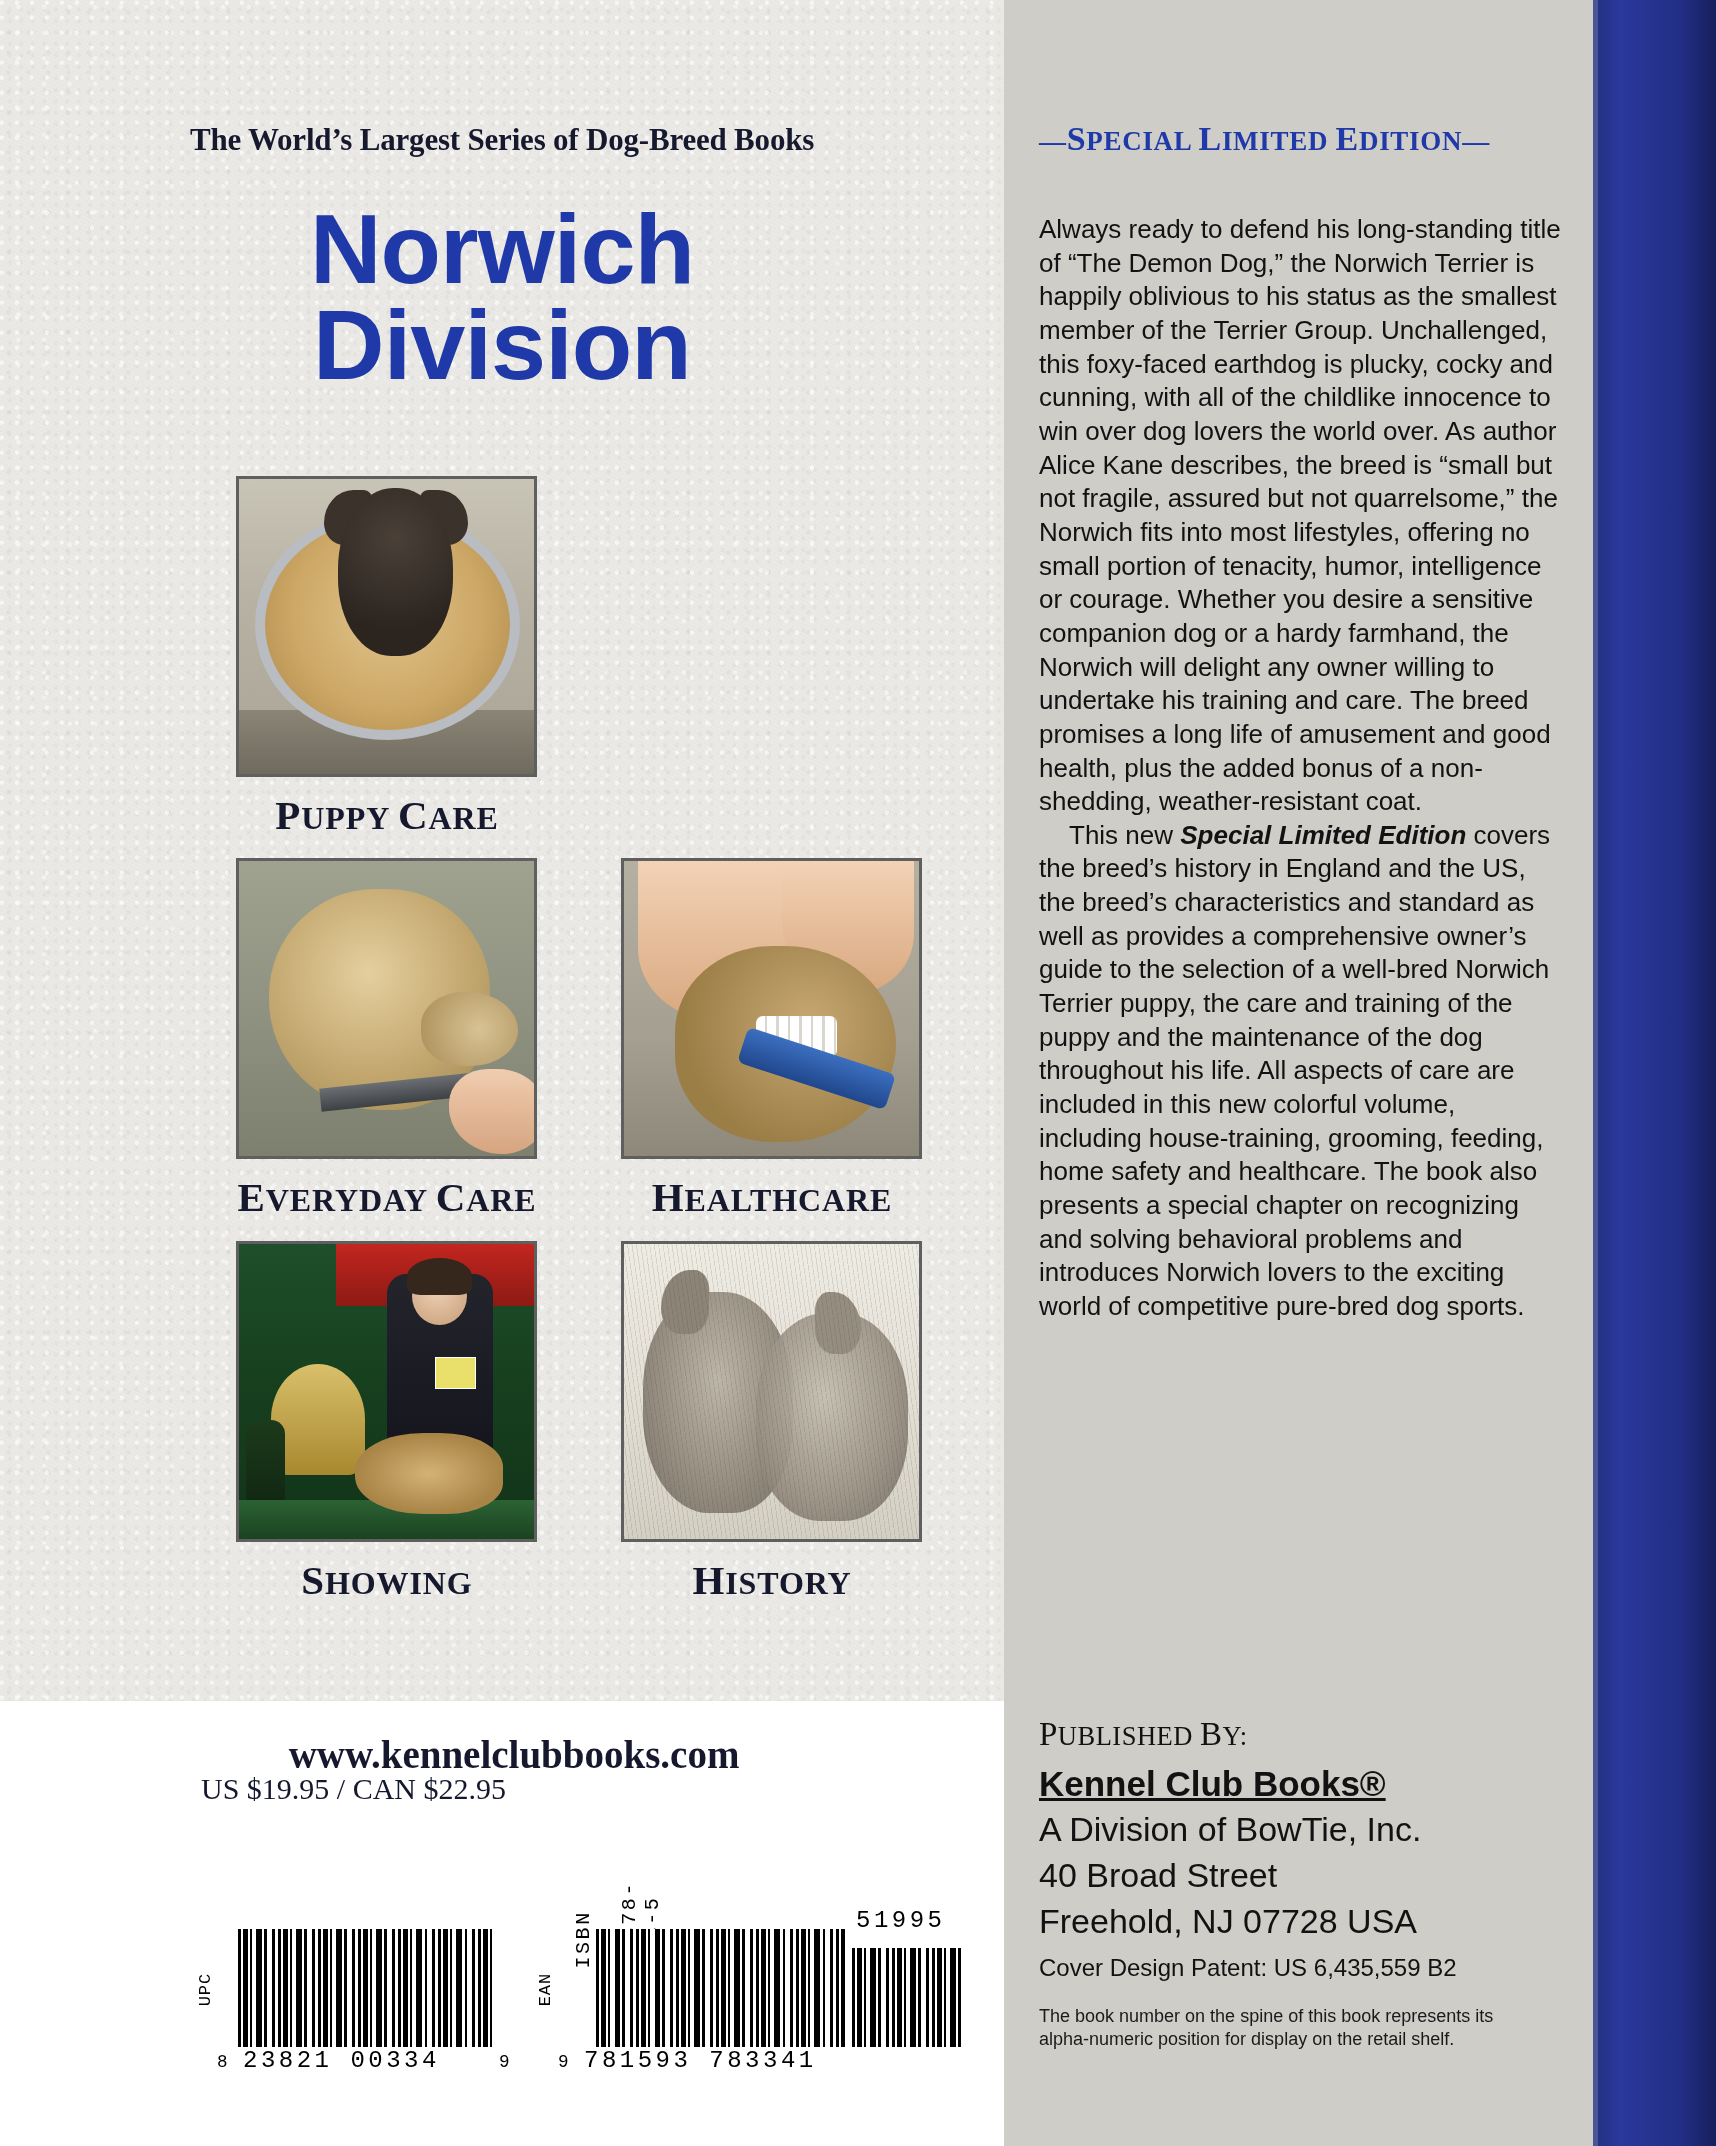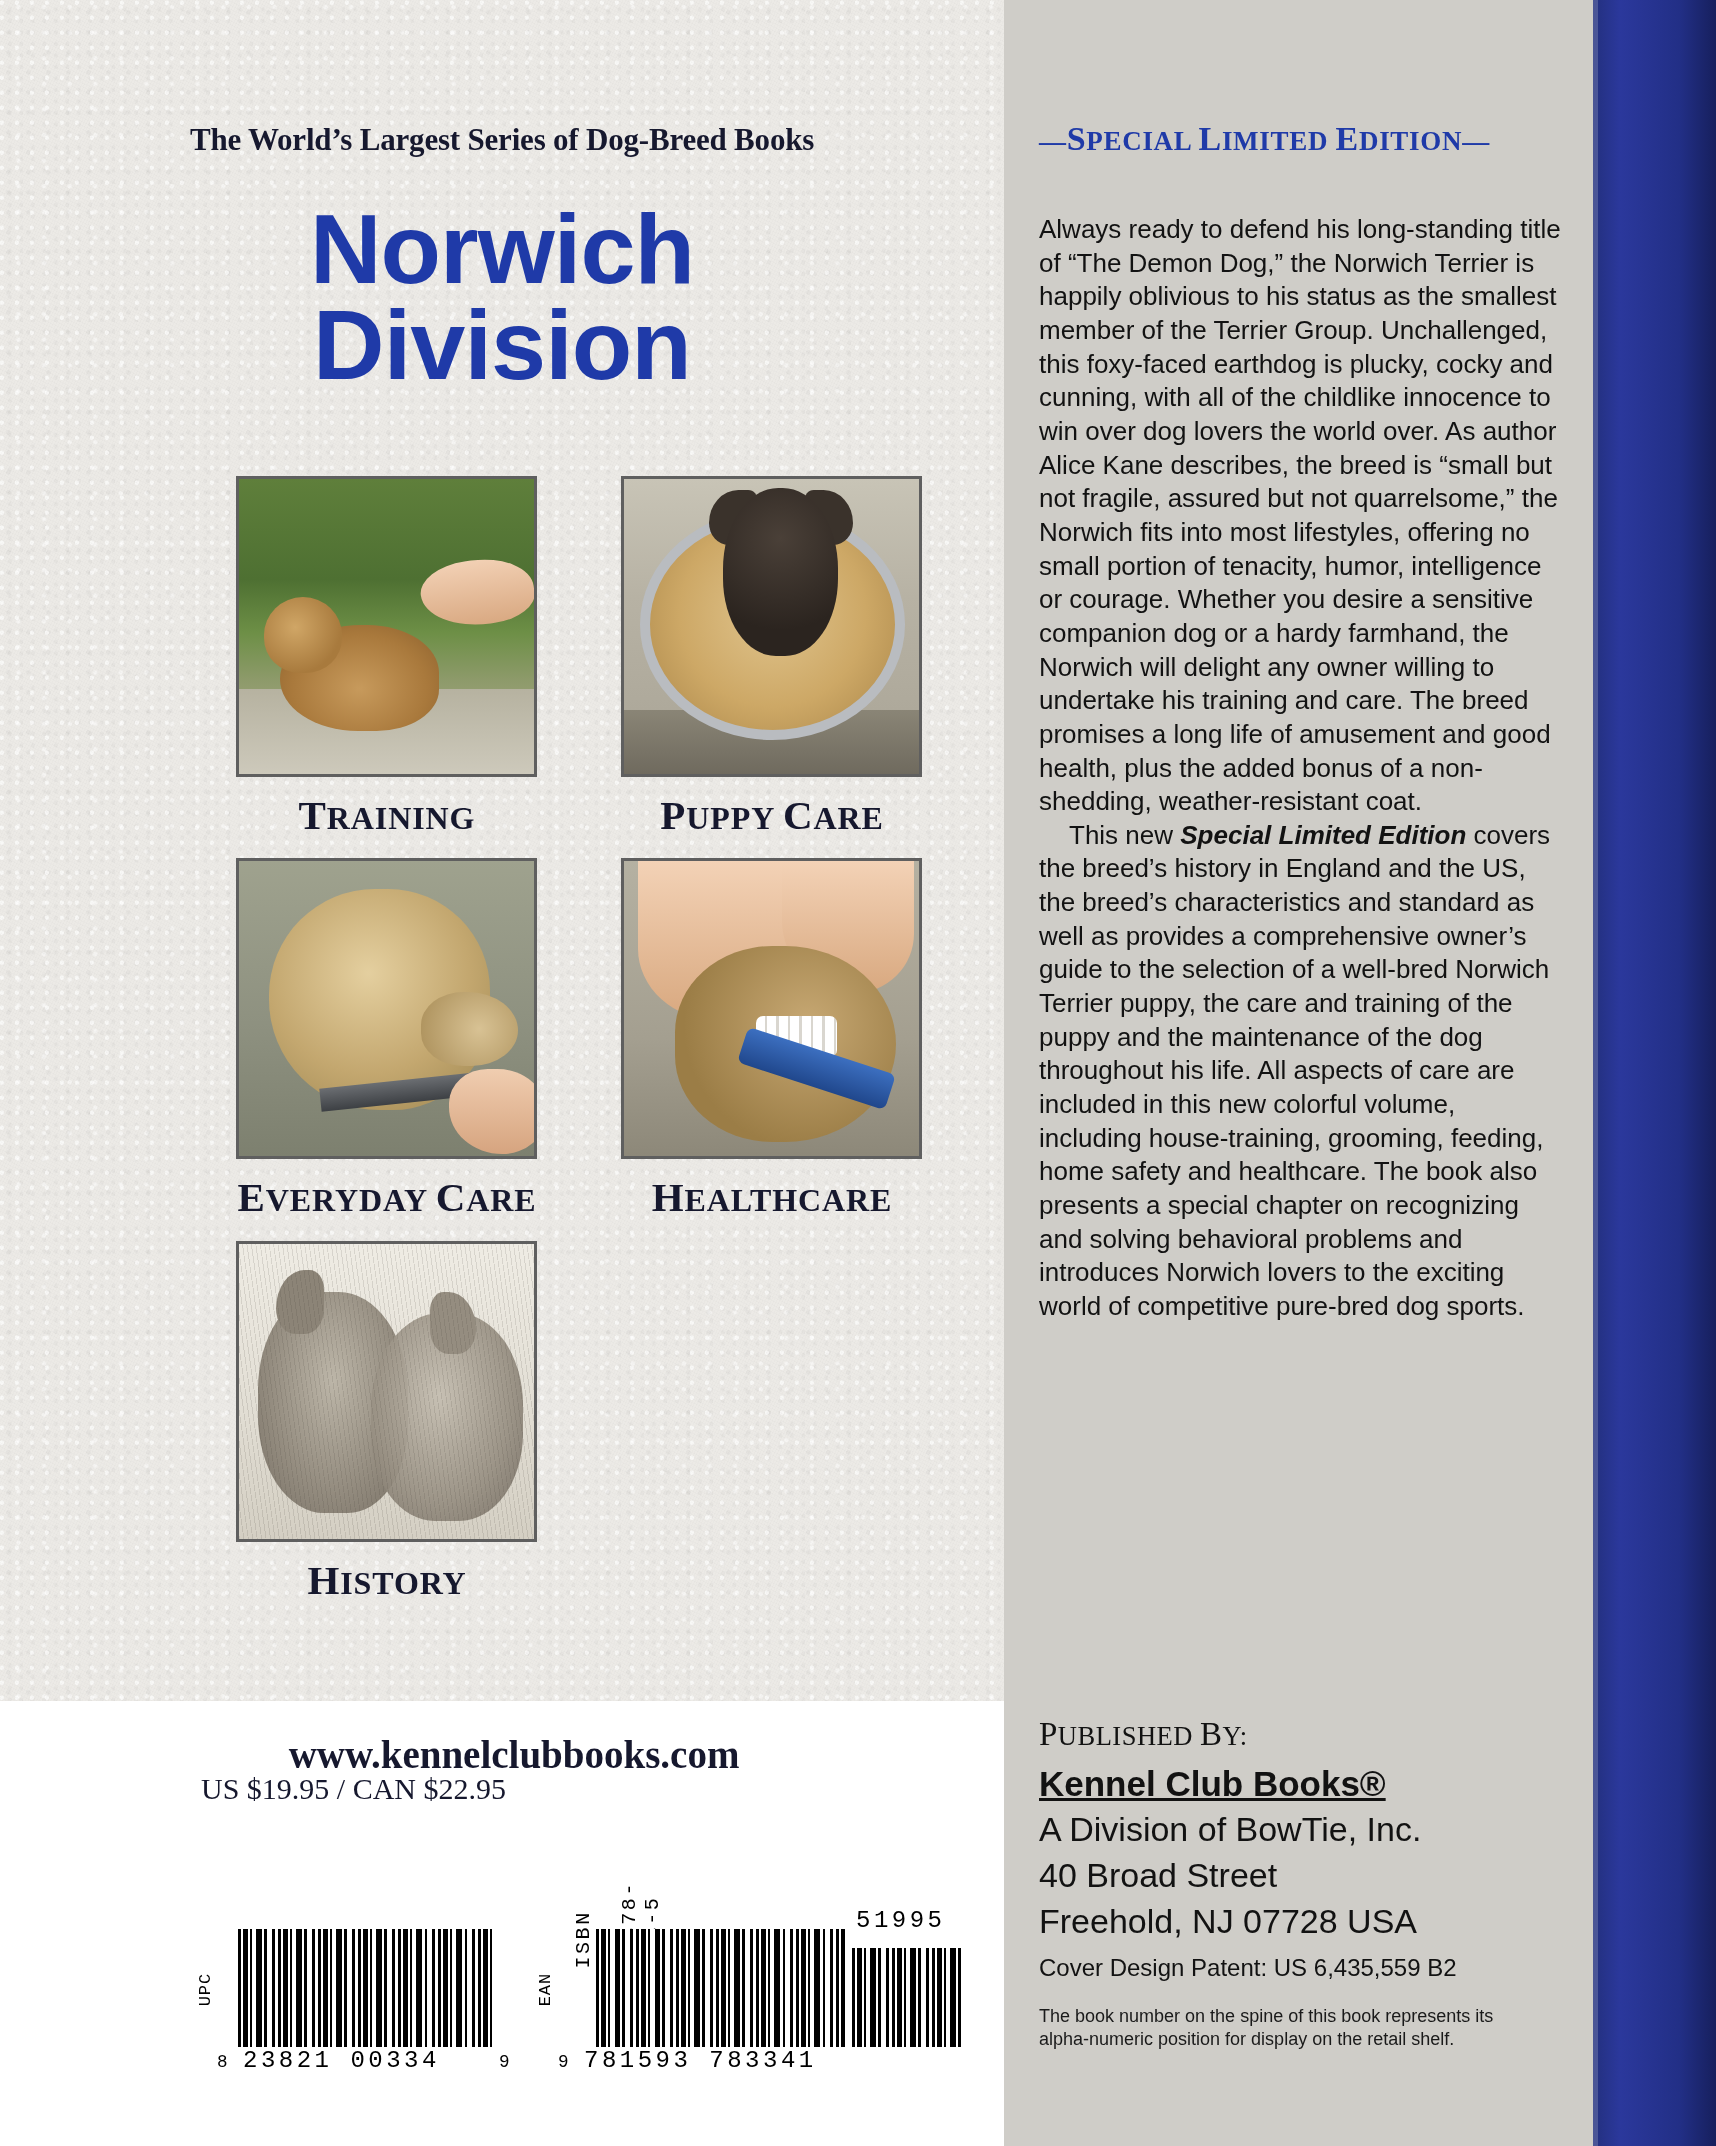--- a/index.html
+++ b/index.html
@@ -491,29 +491,20 @@
   <div class="series-line">The World’s Largest Series of Dog-Breed Books</div>
 
   <div class="book-title">
     <span>Norwich</span>
     <span class="line2">Division</span>
   </div>
 
   <div class="photo-grid">
 
     <div class="photo-row">
-      <div class="photo-cell">
-        <div class="photo-frame ph-training">
-          <div class="path"></div>
-          <div class="dog"></div>
-          <div class="head"></div>
-          <div class="hand"></div>
-        </div>
-        <div class="photo-caption"><span class="sc">T</span>RAINING</div>
-      </div>
       <div class="photo-cell">
         <div class="photo-frame ph-puppy">
           <div class="table"></div>
           <div class="bowl"></div>
           <div class="ear-l"></div>
           <div class="ear-r"></div>
           <div class="pup-head"></div>
         </div>
         <div class="photo-caption"><span class="sc">P</span>UPPY <span class="sc">C</span>ARE</div>
       </div>
@@ -536,20 +527,34 @@
           <div class="dog2"></div>
           <div class="teeth"></div>
           <div class="brush"></div>
         </div>
         <div class="photo-caption"><span class="sc">H</span>EALTHCARE</div>
       </div>
     </div>
 
     <div class="photo-row">
       <div class="photo-cell">
+        <div class="photo-frame ph-showing">
+          <div class="banner"></div>
+          <div class="trophy"></div>
+          <div class="bottle"></div>
+          <div class="handler"></div>
+          <div class="face"></div>
+          <div class="hair"></div>
+          <div class="badge"></div>
+          <div class="floor"></div>
+          <div class="terrier"></div>
+        </div>
+        <div class="photo-caption"><span class="sc">S</span>HOWING</div>
+      </div>
+      <div class="photo-cell">
         <div class="photo-frame ph-history">
           <div class="sketch-a"></div>
           <div class="sketch-b"></div>
           <div class="earA"></div>
           <div class="earB"></div>
         </div>
         <div class="photo-caption"><span class="sc">H</span>ISTORY</div>
       </div>
     </div>
 

